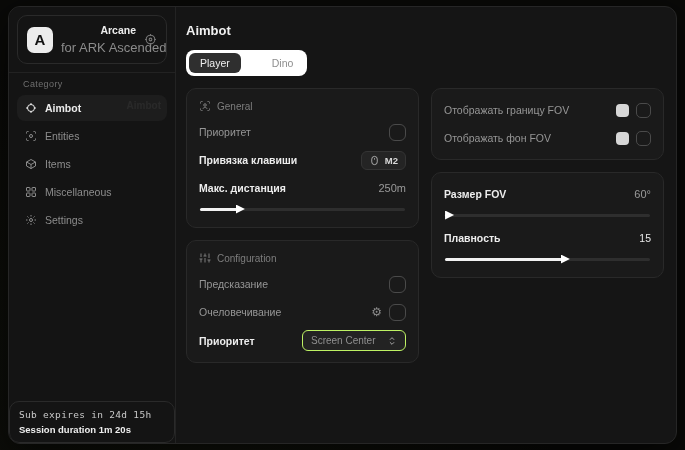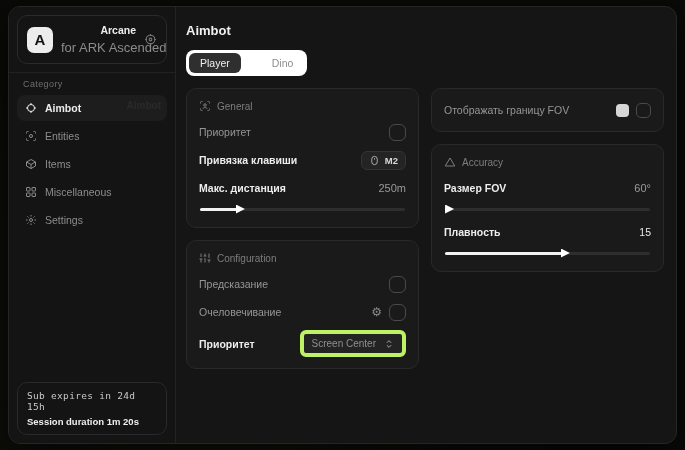--- a/index.html
+++ b/index.html
@@ -57,21 +57,21 @@
   }
   .nav-item .nicon { display:flex; color:inherit; }
   .nav-item.active { background:#1d1d1d; color:#ececec; font-weight:bold; }
   .ghost {
     position:absolute; right:6px; top:5px;
     font-size:10px; font-weight:bold; color:#ffffff; opacity:.05;
     filter:blur(.4px); pointer-events:none;
   }
   .sidebar-spacer { flex:1; }
   .footer-card {
-    margin:8px; padding:7px 9px;
+    margin:0; padding:7px 9px;
     border:1px solid #2a2a2a; border-radius:10px;
   }
   .footer-line1 {
     font-family:"DejaVu Sans Mono", monospace;
     font-size:9.5px; color:#c9c9c9; letter-spacing:.3px;
   }
   .footer-line2 {
     font-size:9.5px; font-weight:bold; color:#efefef; margin-top:4px;
   }
   
@@ -118,21 +118,21 @@
   .right-group { display:flex; align-items:center; gap:7px; }
   .keybind {
     display:flex; align-items:center; gap:5px;
     background:#242424; border:1px solid #343434; border-radius:6px;
     padding:3px 7px; cursor:pointer;
     color:#d9d9d9; font-size:9.5px; font-weight:bold;
   }
   .keybind .kicon { display:flex; color:#b5b5b5; }
   .select {
     display:flex; align-items:center; gap:8px;
-    background:#232323; border:4px solid #bef264; border-radius:6px;
+    background:#232323; border:1px solid #bef264; border-radius:6px;
     padding:4px 8px; cursor:pointer; min-width:104px; justify-content:space-between;
   }
   .select-value { font-size:10px; color:#8f8f8f; }
   .select .sicon { display:flex; color:#a8a8a8; }
   .swatch {
     width:13px; height:13px; border-radius:4px; cursor:pointer;
   }
   .mini-gear { color:#8a8a8a; font-size:12px; line-height:1; cursor:pointer; }
   .slider { position:relative; height:10px; margin:6px 1px 2px 1px; cursor:pointer; }
   .slider .track {
@@ -321,31 +321,30 @@
       <div class="col">
 
         <div class="panel">
           <div class="row">
             <span class="lbl-dim">Отображать границу FOV</span>
             <span class="right-group">
               <span class="swatch" style="background: rgb(214, 214, 214);"></span>
               <span class="checkbox small"></span>
             </span>
           </div>
+          <div class="row">
+            <span class="lbl-dim">Отображать фон FOV</span>
+            <span class="right-group">
+              <span class="swatch" style="background: rgb(214, 214, 214);"></span>
+              <span class="checkbox small"></span>
+            </span>
+          </div>
         </div>
 
         <div class="panel">
-          <div class="panel-header">
-            <span class="picon">
-              <svg width="12" height="12" viewBox="0 0 24 24" fill="none" stroke="currentColor" stroke-width="2">
-                  <path d="M12 4 2.5 20h19z"></path>
-                </svg>
-            </span>
-            <span>Accuracy</span>
-          </div>
           <div class="row">
             <span class="lbl-strong">Размер FOV</span>
             <span class="val-dim">60°</span>
           </div>
           <div class="slider">
             <div class="track"></div>
             <div class="fill" style="width: 1.5%;"></div>
             <div class="thumb" style="left: 1.5%;"></div>
           </div>
           <div class="row">

